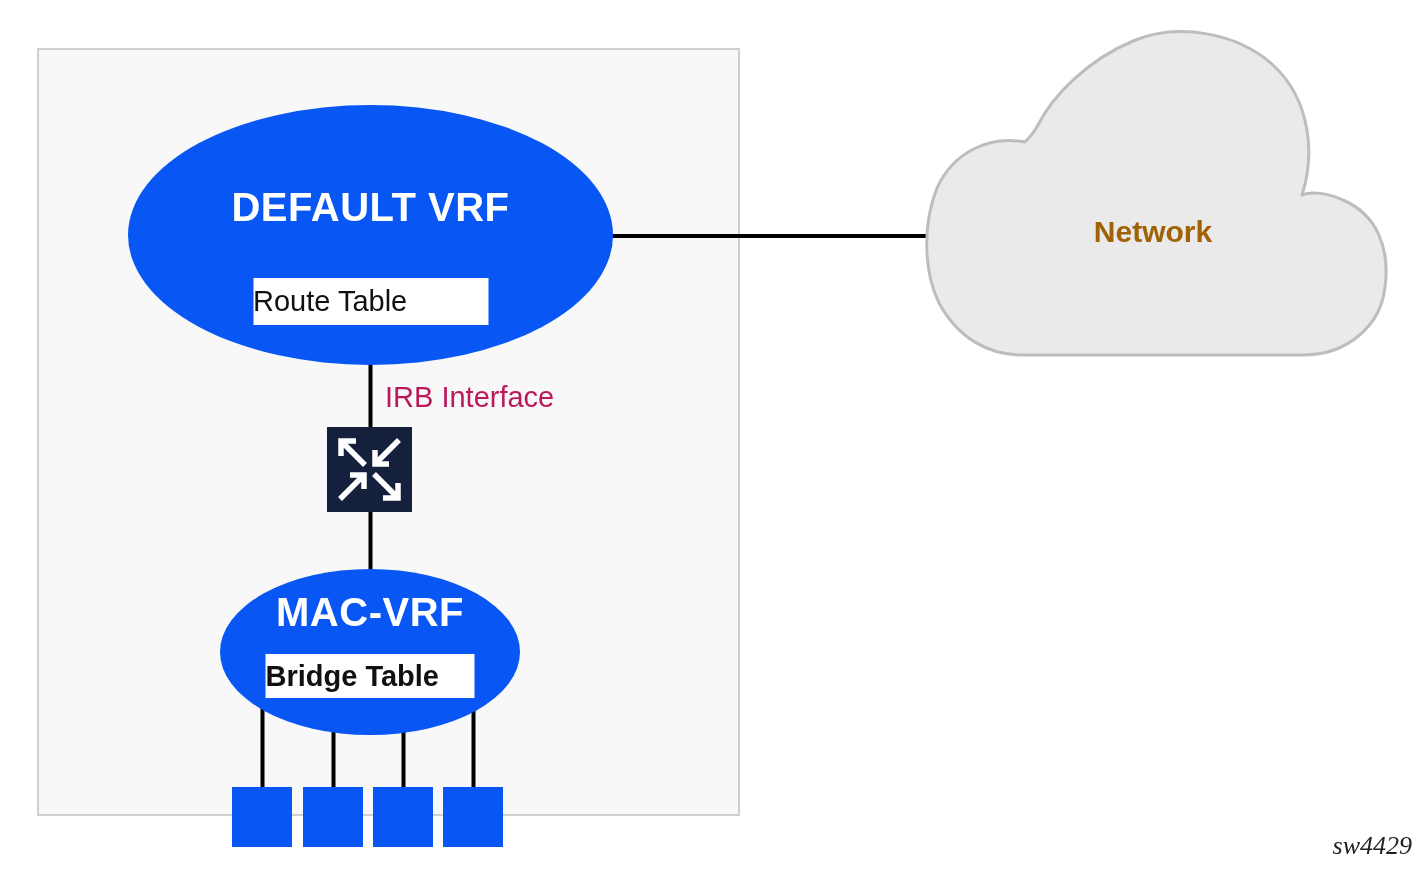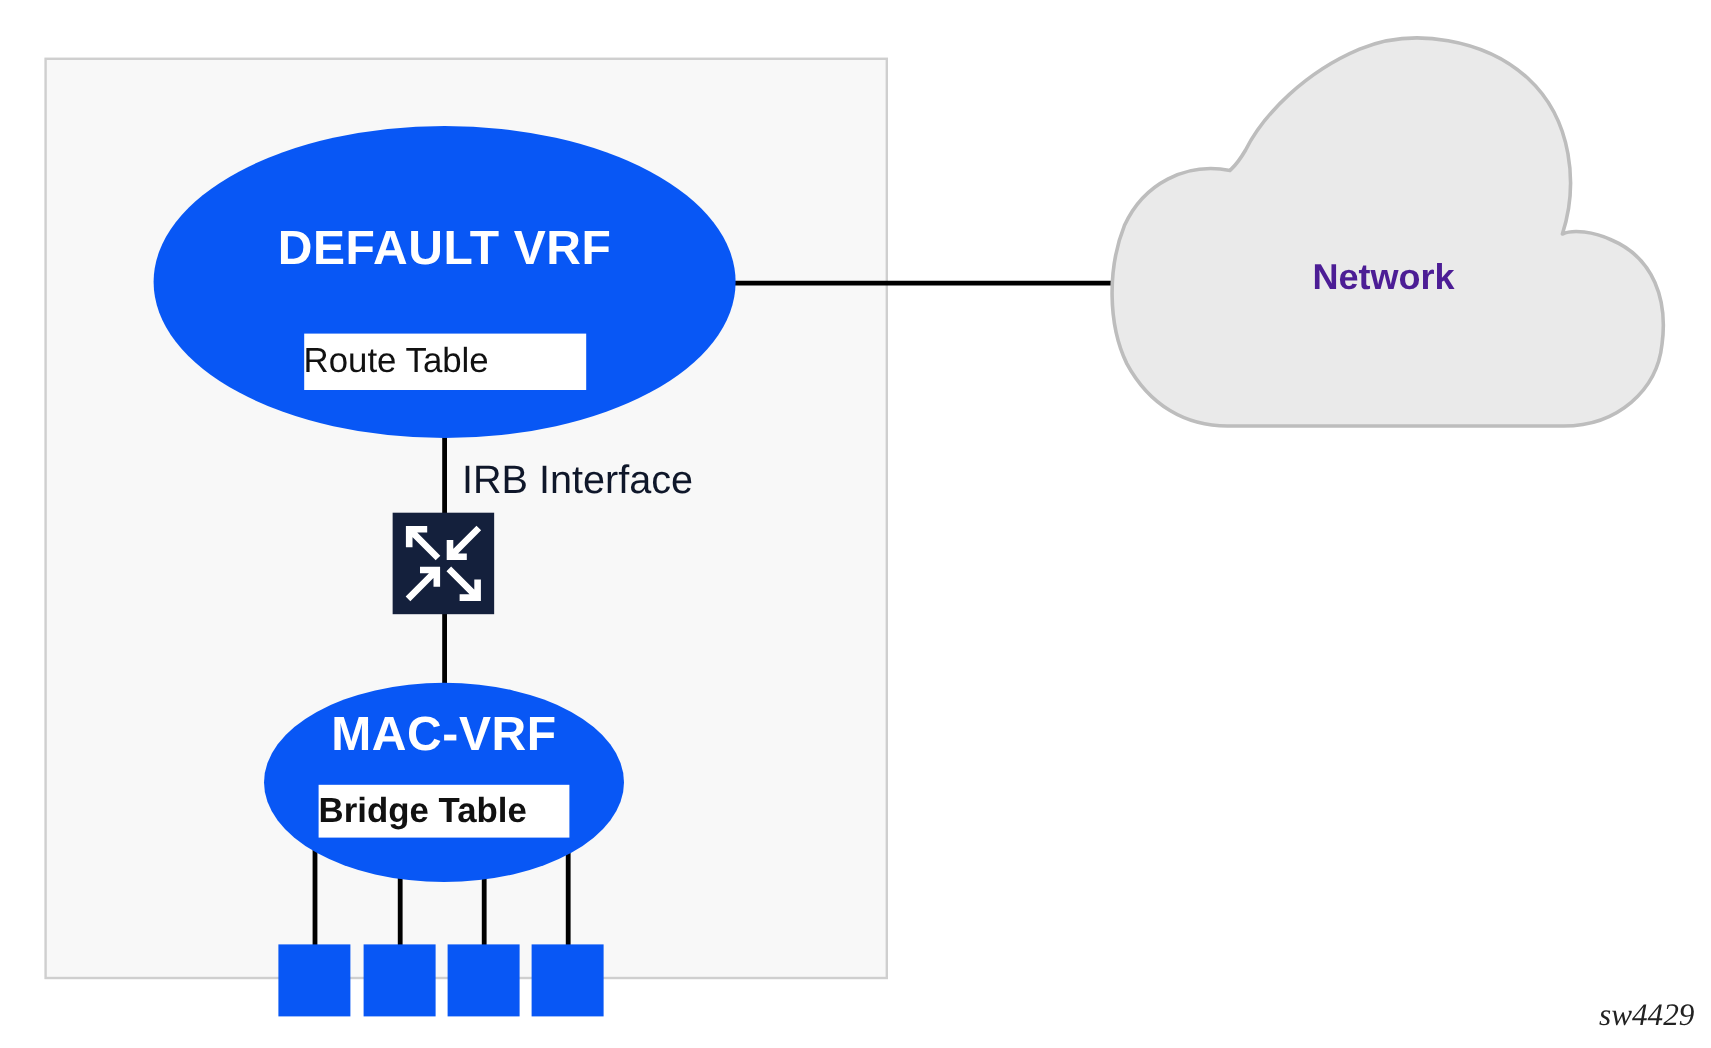--- a/index.html
+++ b/index.html
@@ -84,33 +84,33 @@
     left: 327px; top: 427px;
     width: 85px; height: 85px;
     z-index: 3;
   }
   .irb-icon svg { display: block; }
   .irb-rect { fill: var(--icon-navy); }
   .irb-arrow { stroke: #ffffff; stroke-width: 5.5px; fill: none; }
   .irb-label {
     position: absolute;
     left: 385px; top: 381px;
-    font-size: 33px;
-    color: #0f172a;
+    font-size: 29px;
+    color: #be185d;
     z-index: 4;
     white-space: nowrap;
   }
   .network-label {
     position: absolute;
     left: 1023px; top: 215px;
     width: 260px;
     text-align: center;
     font-size: 30px;
     font-weight: bold;
-    color: #4c1d95;
+    color: #a16207;
     z-index: 4;
   }
   .port {
     position: absolute;
     width: 60px; height: 60px;
     top: 787px;
     background: var(--node-blue);
     z-index: 3;
   }
   .port.sq1 { left: 232px; }

